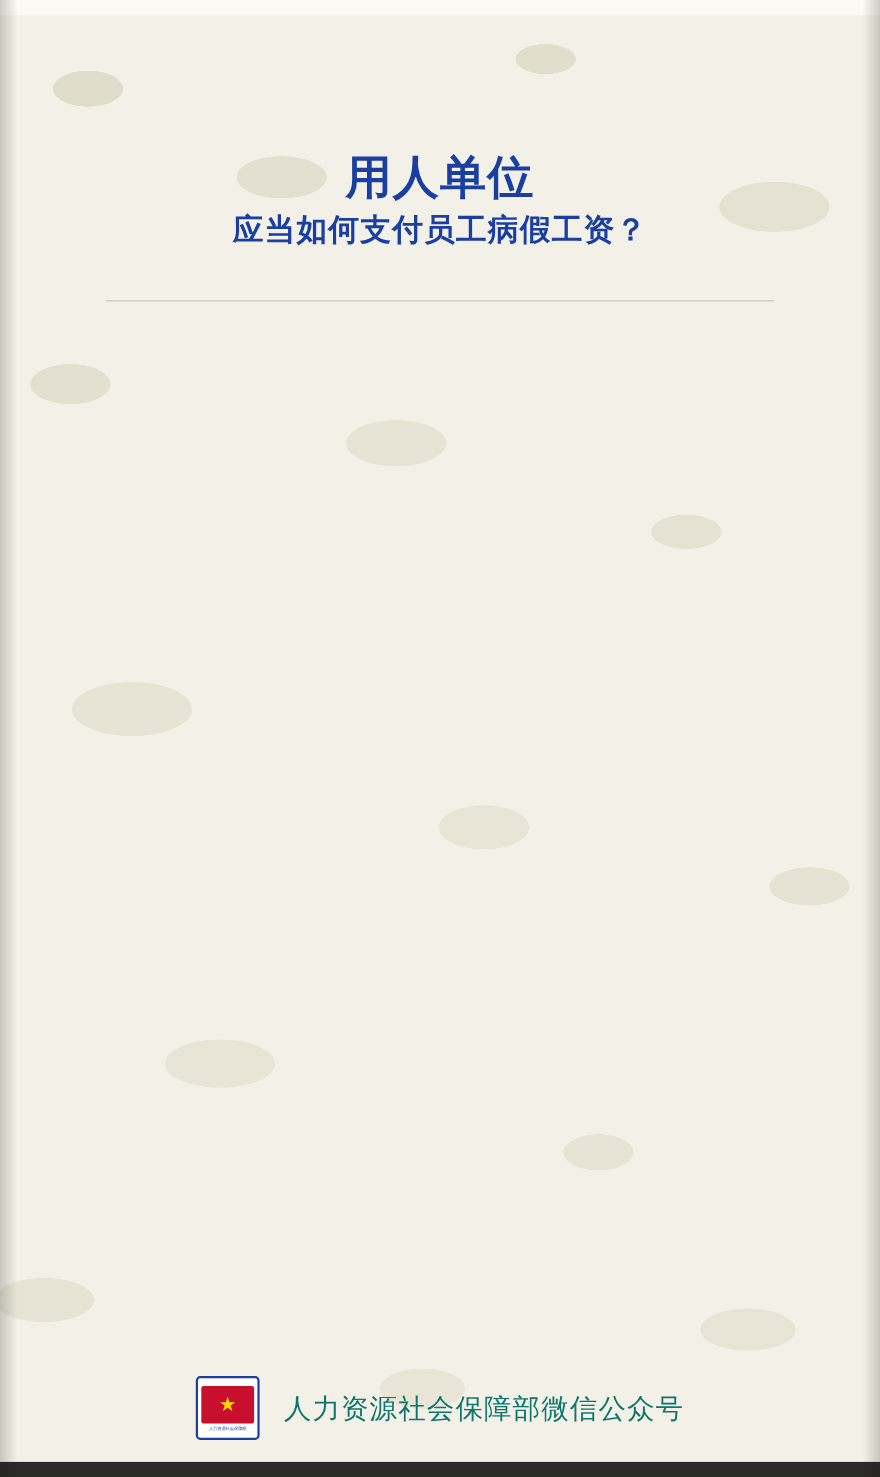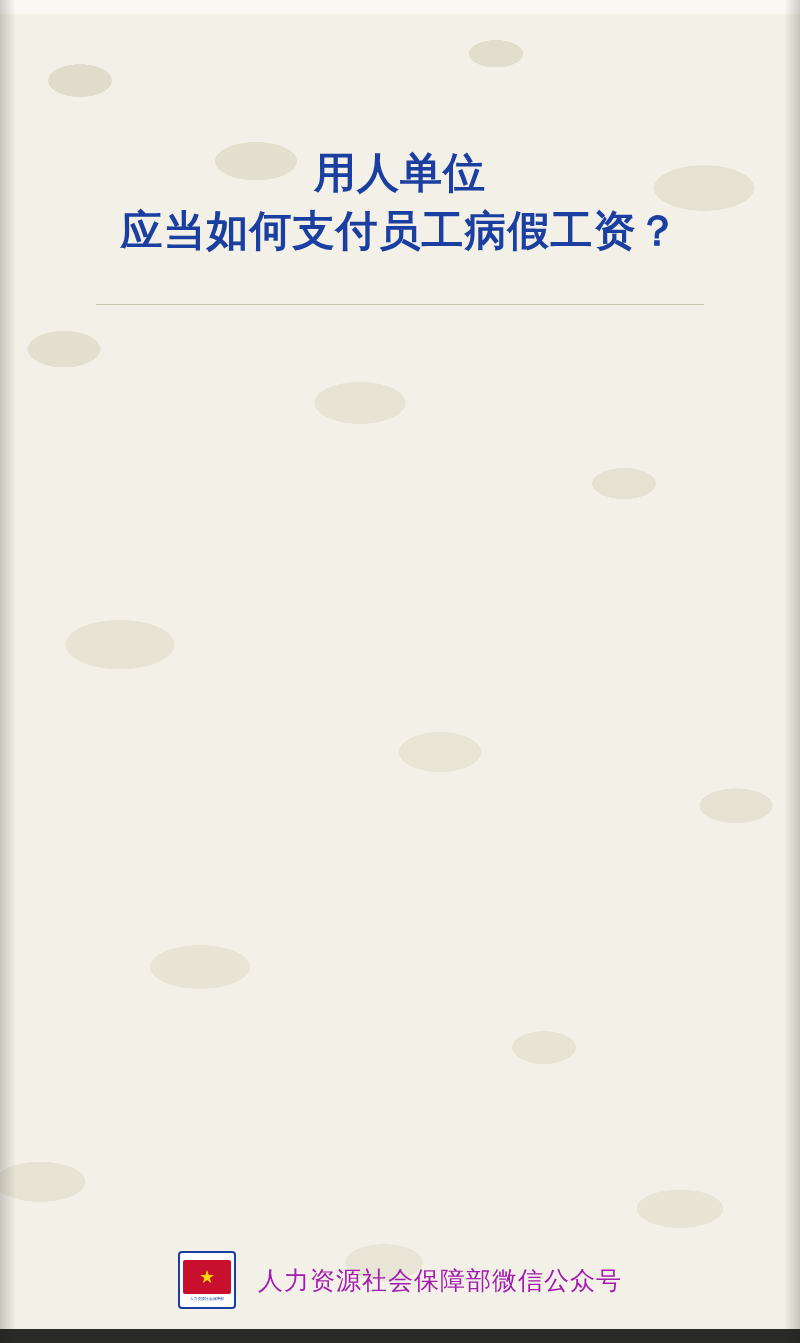--- a/index.html
+++ b/index.html
@@ -48,37 +48,37 @@
     background: linear-gradient(to right, rgba(120,120,110,0.35), rgba(120,120,110,0.0));
   }
   .edge-left { left: 0; }
   .edge-right { right: 0; transform: scaleX(-1); }
 
   .content {
     position: relative;
     width: 100%;
     height: 100%;
     box-sizing: border-box;
-    padding: 12px 96px;
+    padding: 0 96px;
   }
 
   .title-block {
     padding-top: 132px;
     text-align: center;
   }
   .title-line {
     color: #1a3fa0;
     font-family: "DejaVu Serif", "Liberation Serif", serif;
     font-weight: bold;
     font-size: 42px;
     line-height: 1.38;
     letter-spacing: 1px;
   }
   .title-line.second {
-    font-size: 42px;
+    font-size: 28px;
     text-align: center;
   }
   .divider {
     margin: 44px auto 0 auto;
     width: 100%;
     height: 1px;
     background: #c9c4b2;
   }
 
   .body-text {
@@ -137,21 +137,21 @@
     margin-top: 2px;
     font-size: 4px;
     color: #1a3fa0;
     letter-spacing: 0;
     white-space: nowrap;
     transform: scale(0.95);
   }
   .footer-text {
     font-family: "DejaVu Sans", "Liberation Sans", sans-serif;
     font-size: 25px;
-    color: #a21caf;
+    color: #0f766e;
     letter-spacing: 1px;
   }
 
   
   .top-strip, .bottom-strip {
     position: absolute;
     left: 0;
     right: 0;
     height: 14px;
     background: rgba(255,255,255,0.55);

